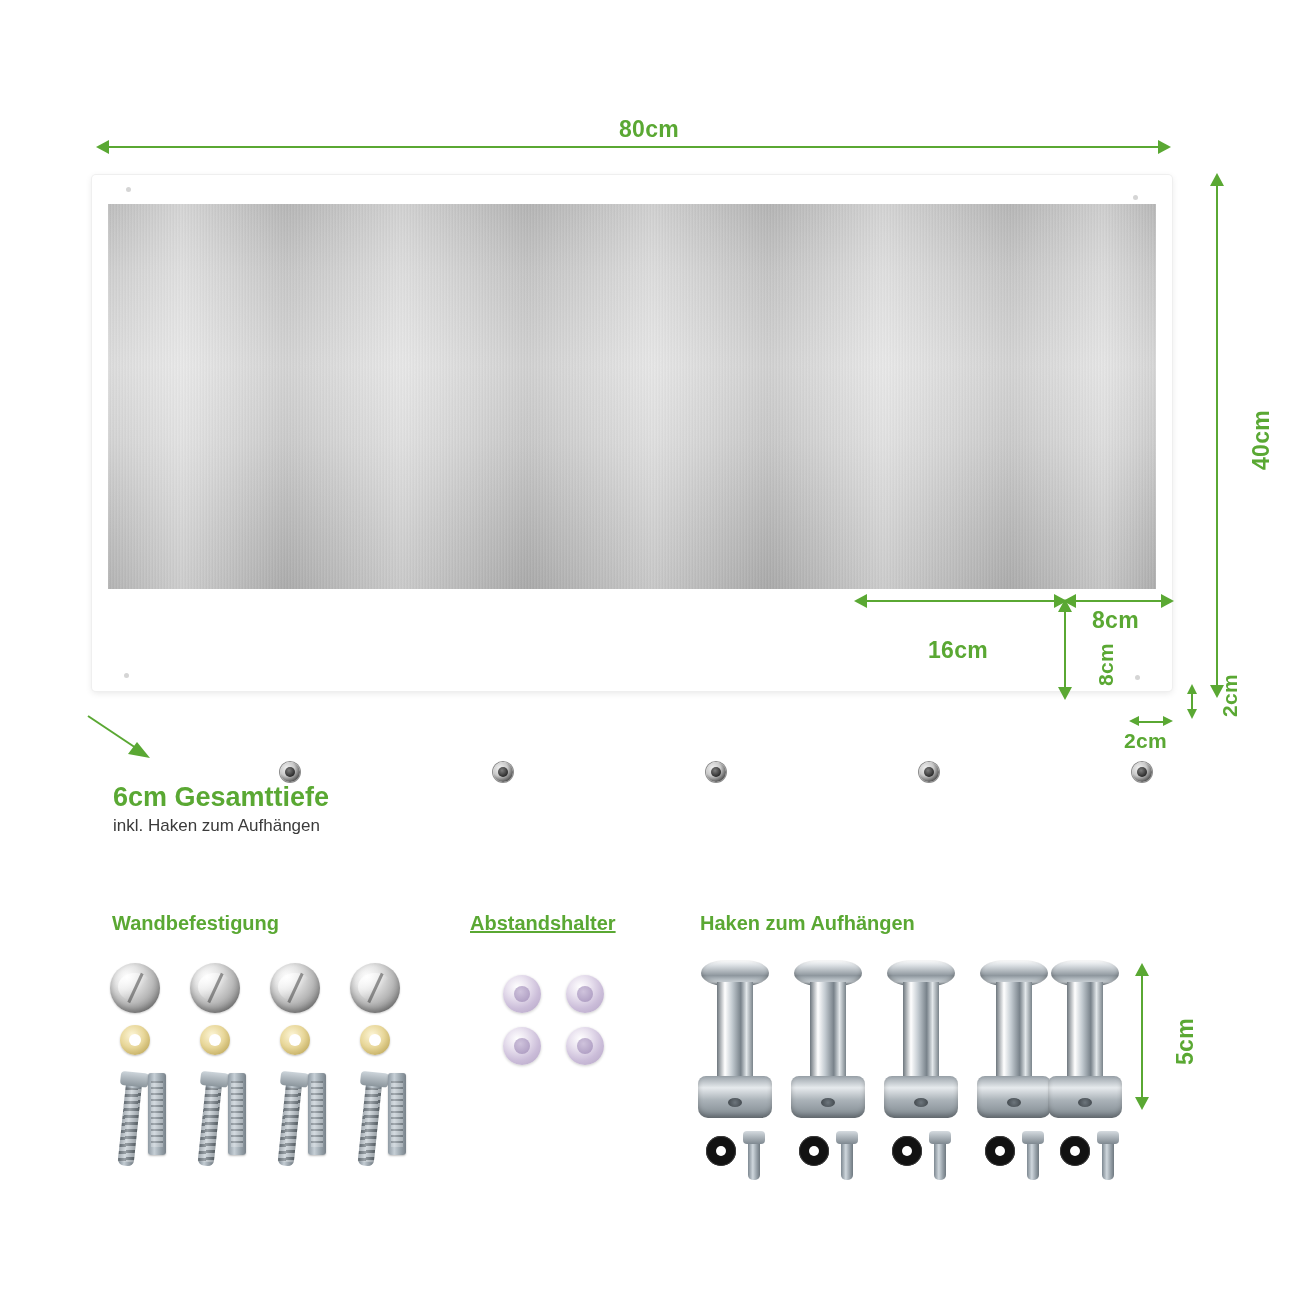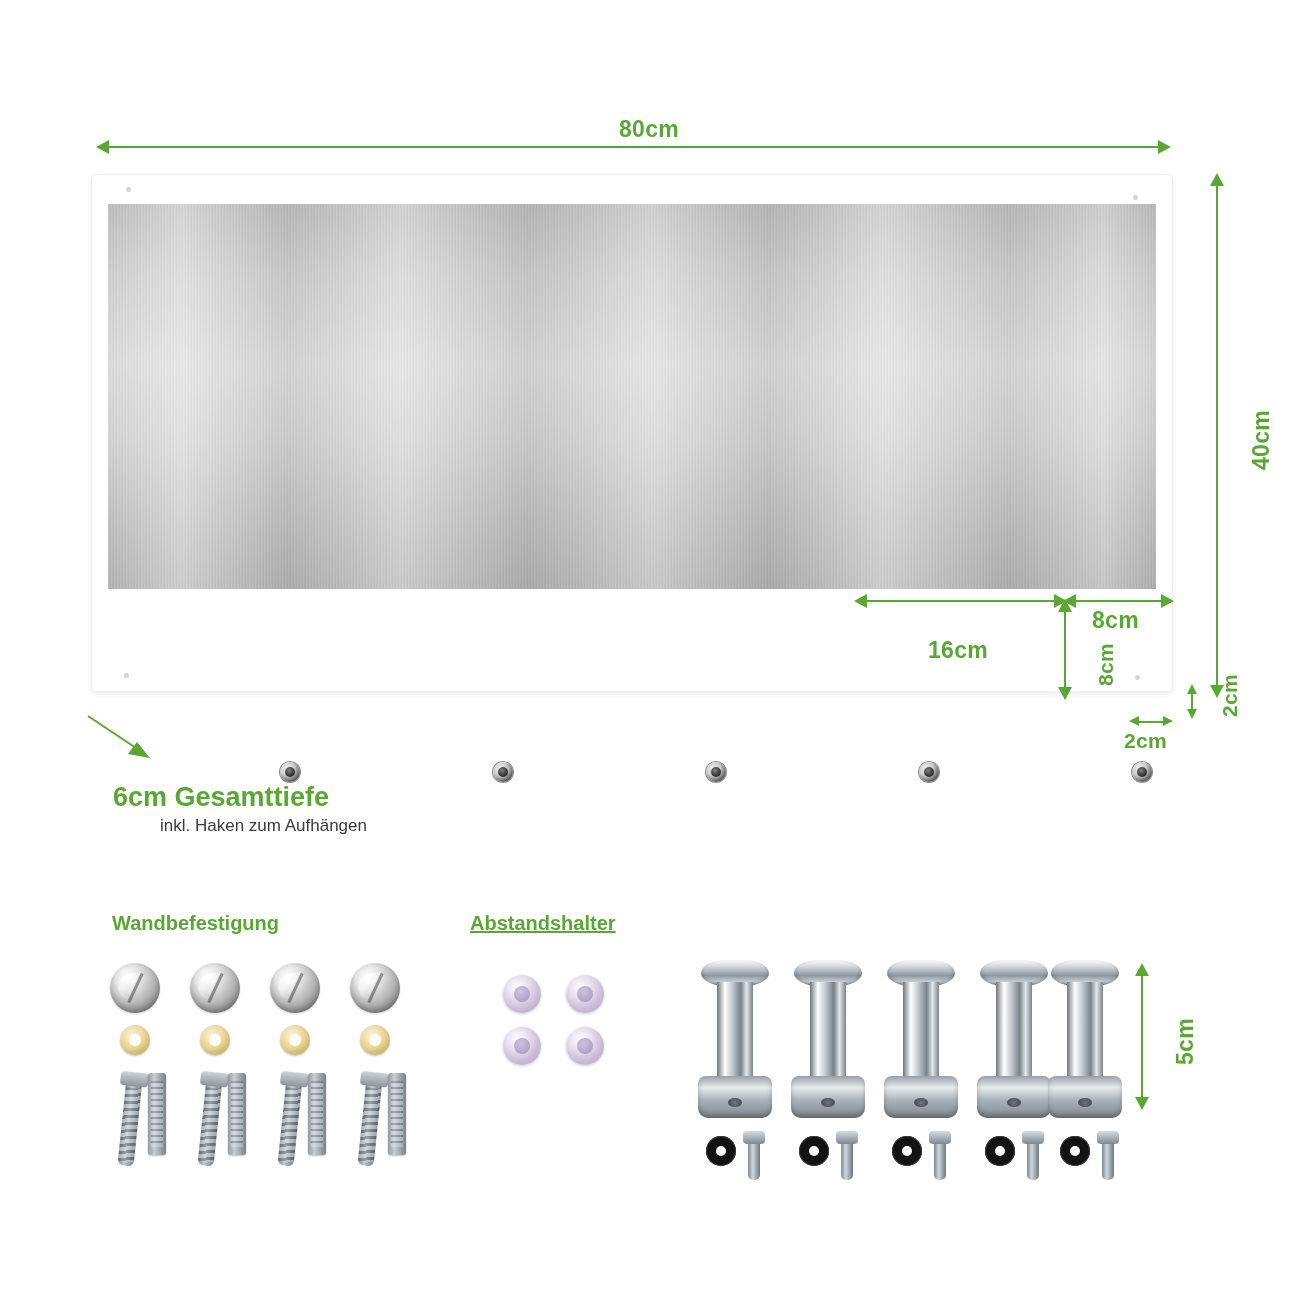--- a/index.html
+++ b/index.html
@@ -249,24 +249,25 @@
   <div class="hline" style="left:1137px;top:721px;width:32px;"></div>
   <div class="arr arr-sm arr-l" style="left:1129px;top:716px;"></div>
   <div class="arr arr-sm arr-r" style="left:1163px;top:716px;"></div>
   <div class="dim-label small" style="left:1124px;top:729px;">2cm</div>
 
   <svg class="abs" style="left:80px;top:712px;width:120px;height:60px;">
     <line x1="8" y1="4" x2="62" y2="40" stroke="#5aa833" stroke-width="2"></line>
     <polygon points="70,46 48,42 57,30" fill="#5aa833"></polygon>
   </svg>
   <div class="depth-title" style="left:113px;top:782px;">6cm Gesamttiefe</div>
-  <div class="depth-sub" style="left:113px;top:816px;margin-left:47px;">inkl. Haken zum Aufhängen</div>
+  <div class="depth-sub" style="left:113px;top:816px;">inkl. Haken zum Aufhängen</div>
 
   <div class="sec-title" style="left:112px;top:912px;">Wandbefestigung</div>
   <div class="sec-title" style="left:470px;top:912px;text-decoration:underline;">Abstandshalter</div>
+  <div class="sec-title" style="left:700px;top:912px;">Haken zum Aufhängen</div>
 
   <div class="scr-head" style="left:110px;top:963px;"></div>
   <div class="scr-head" style="left:190px;top:963px;"></div>
   <div class="scr-head" style="left:270px;top:963px;"></div>
   <div class="scr-head" style="left:350px;top:963px;"></div>
 
   <div class="washer" style="left:120px;top:1025px;"></div>
   <div class="washer" style="left:200px;top:1025px;"></div>
   <div class="washer" style="left:280px;top:1025px;"></div>
   <div class="washer" style="left:360px;top:1025px;"></div>

